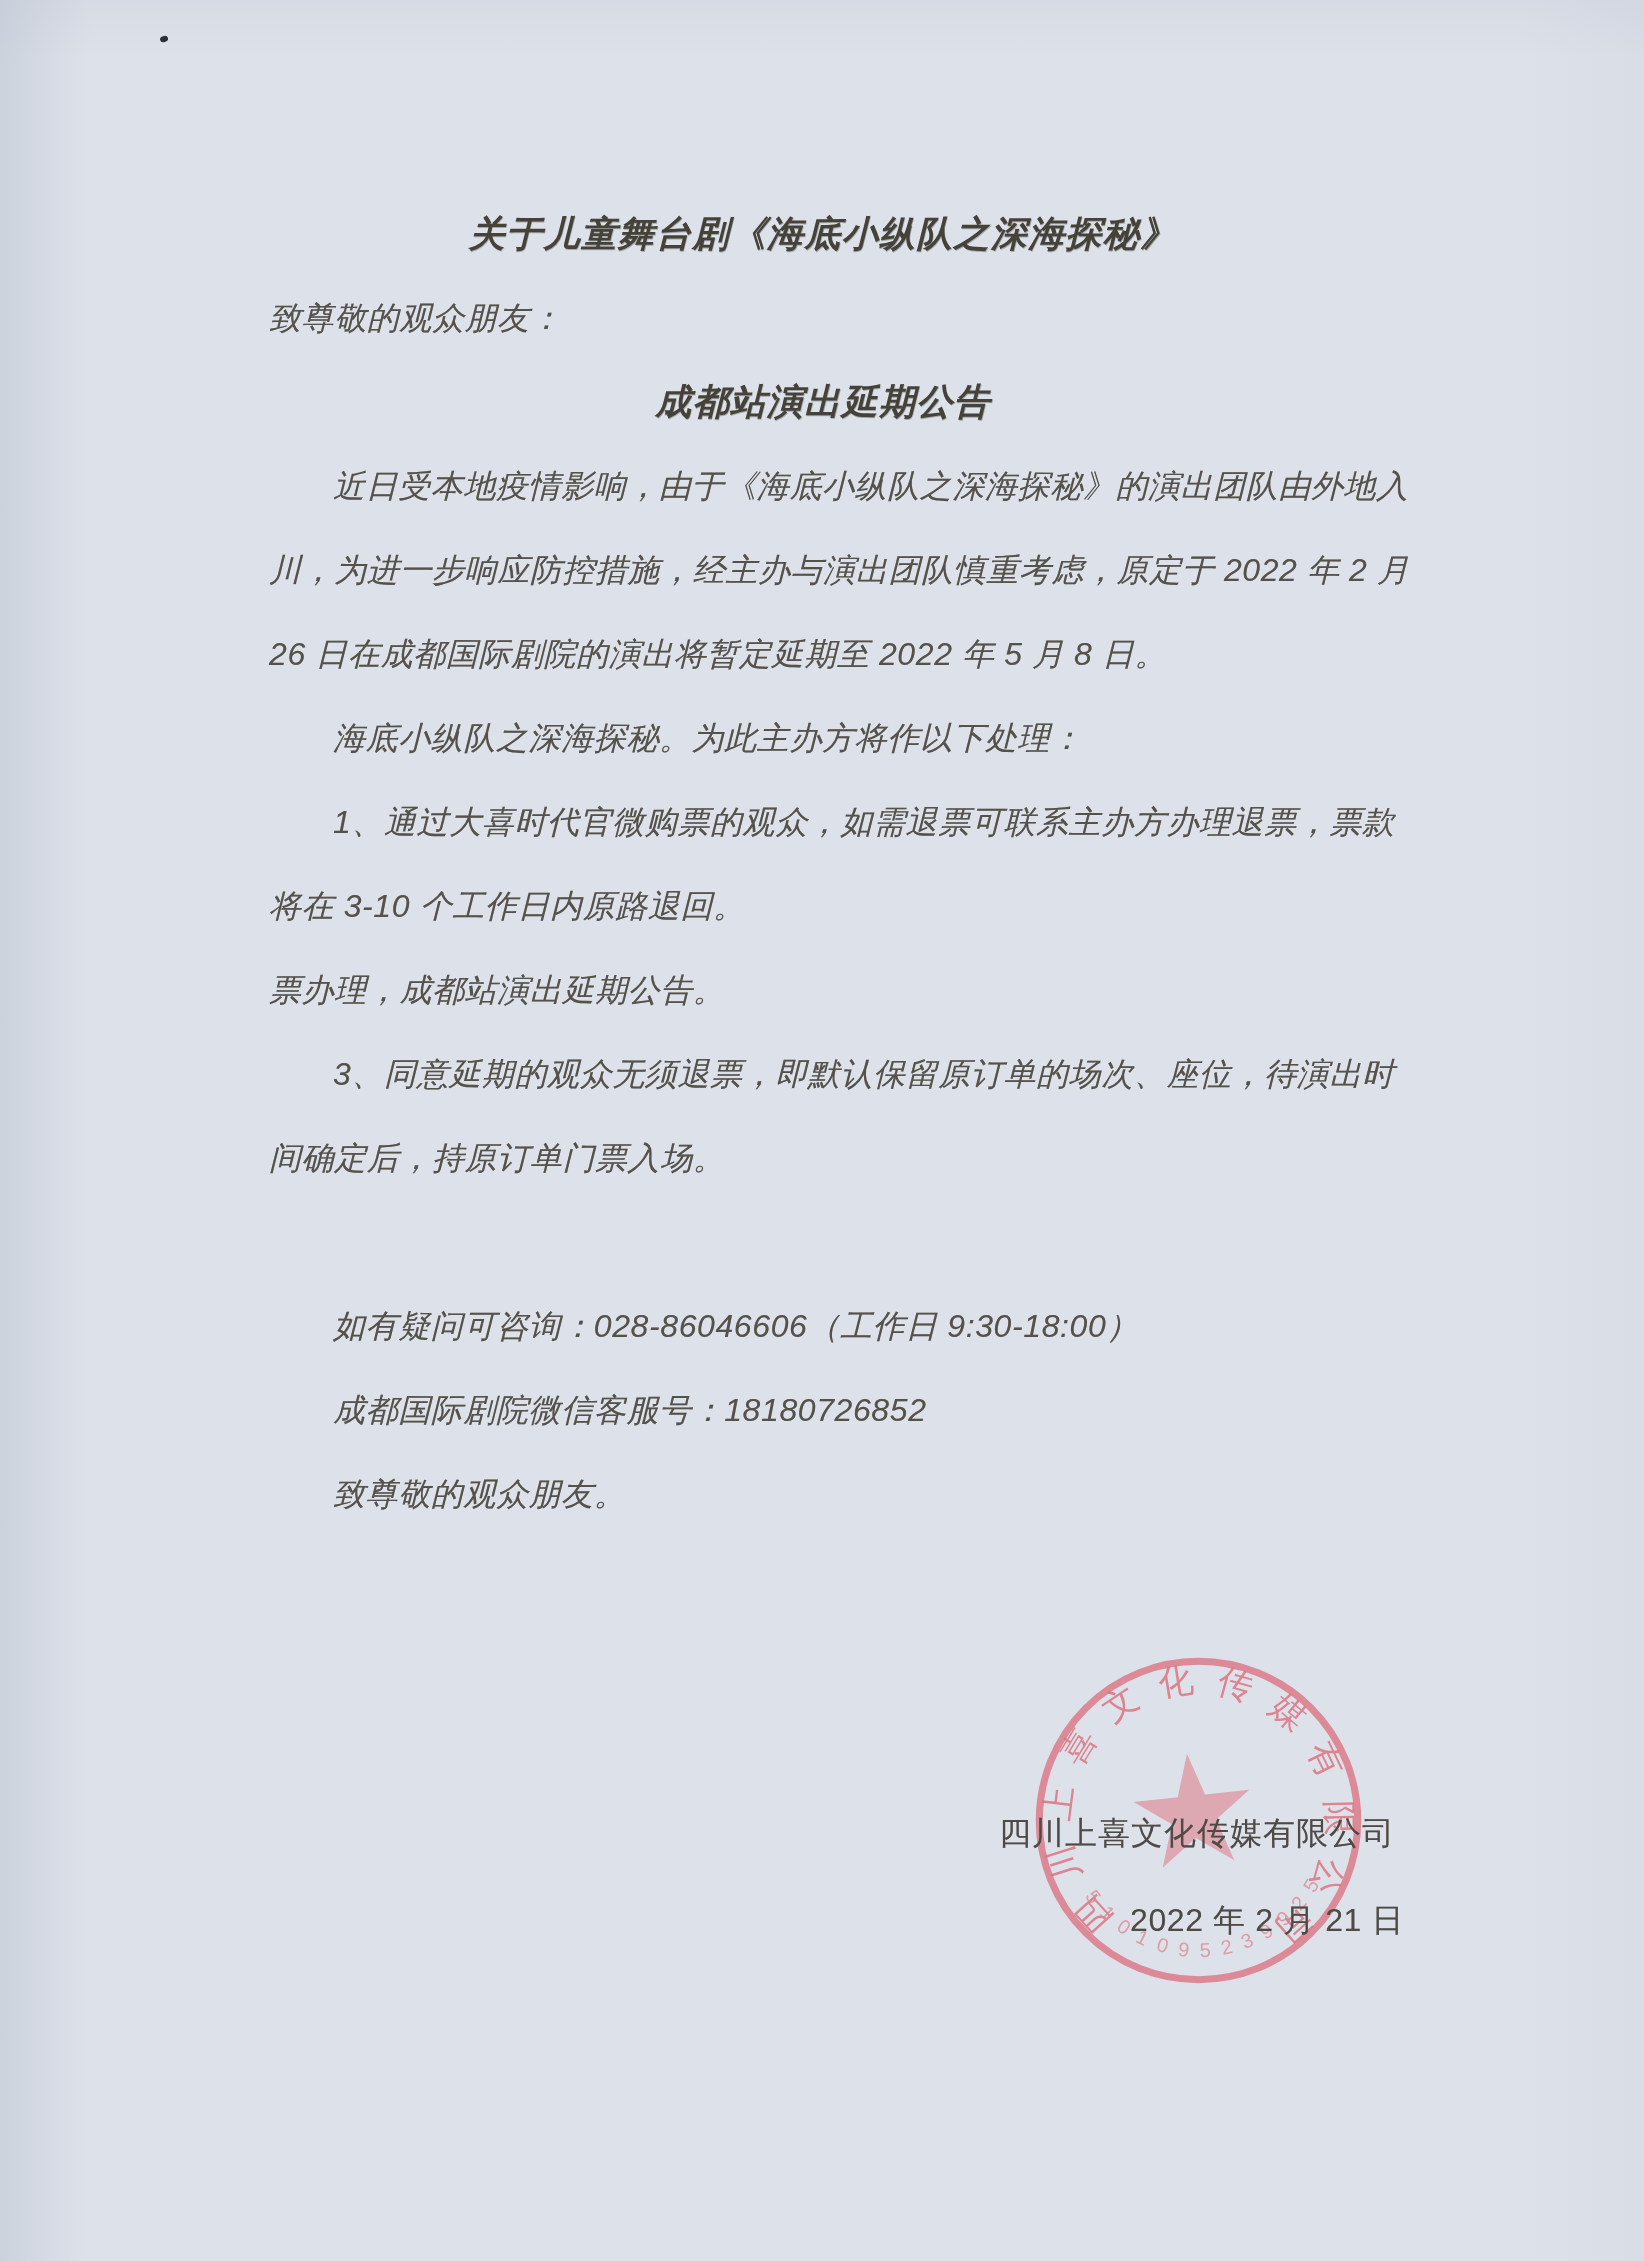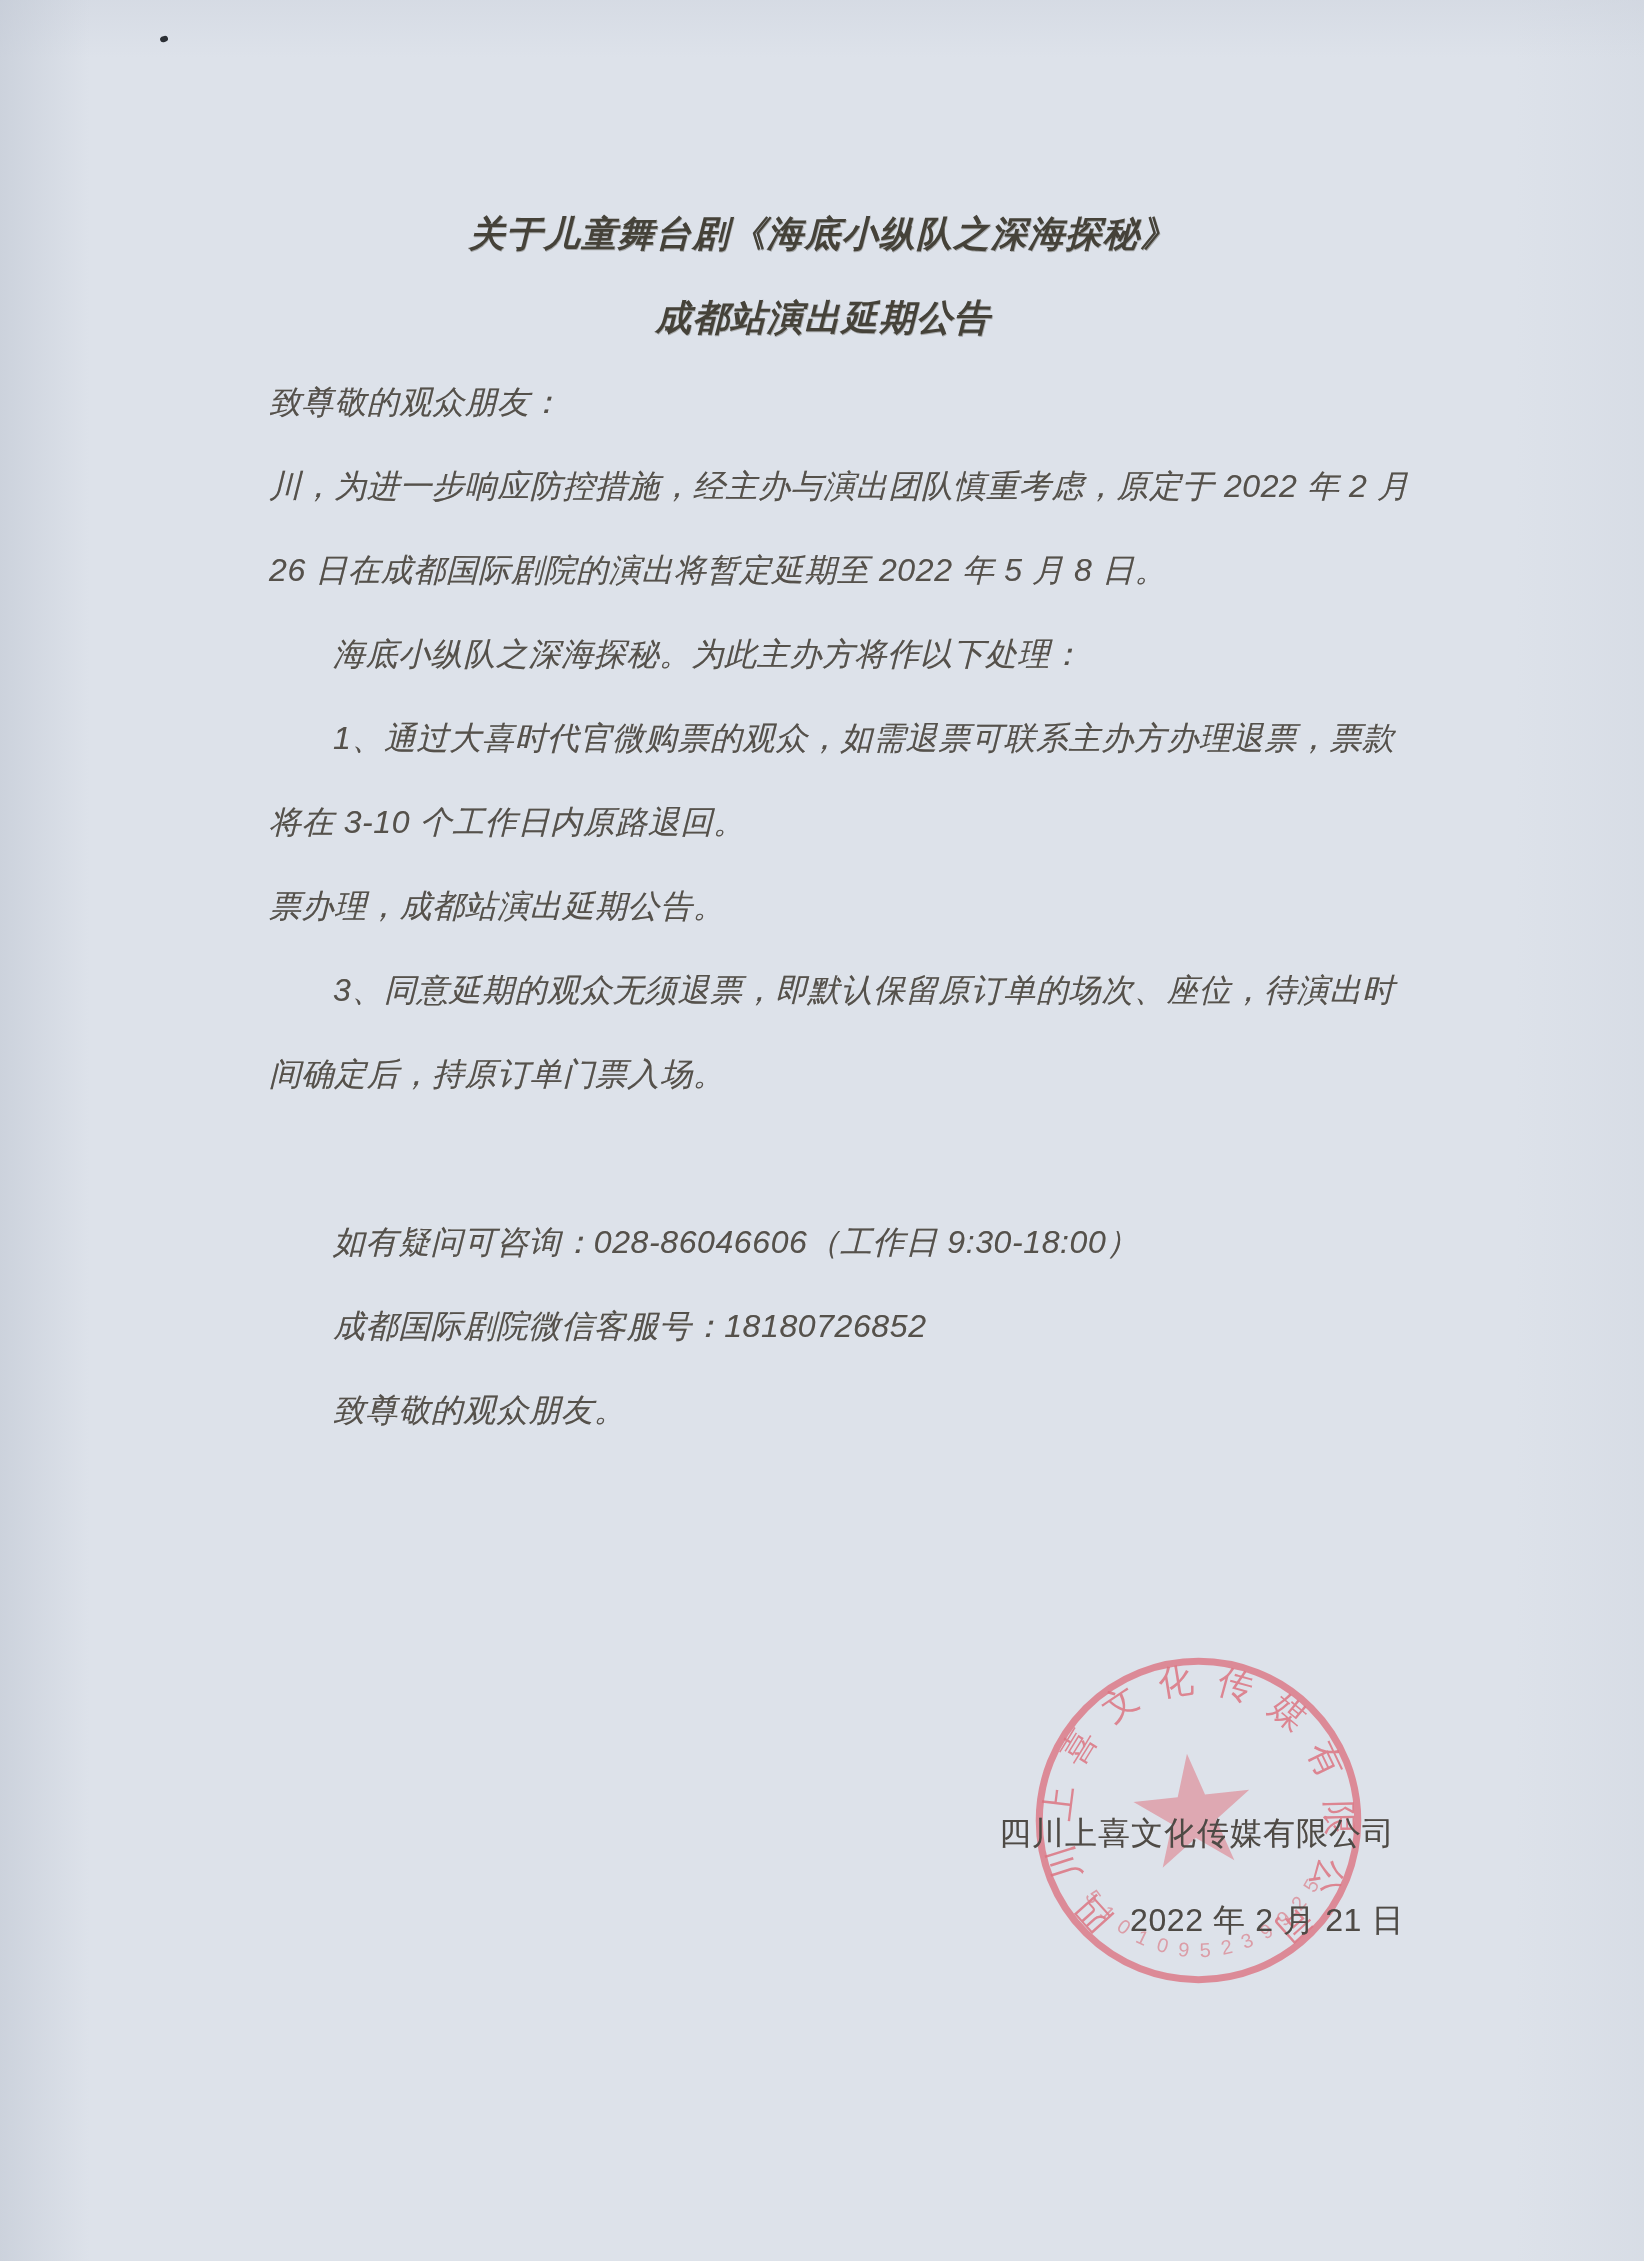--- a/index.html
+++ b/index.html
@@ -36,22 +36,23 @@
   #scan-dot{ position:absolute; left:160px; top:36px; width:8.4px; height:5.8px;
     background:#2b2f35; border-radius:50%; transform:rotate(-15deg); }
 </style>
 </head>
 <body>
 
 <div id="scan-dot"></div>
 
 <div class="doc">
   <div class="line title">关于儿童舞台剧《海底小纵队之深海探秘》</div>
+  <div class="line">致尊敬的观众朋友：</div>
   <div class="line title">成都站演出延期公告</div>
-  <div class="line">致尊敬的观众朋友：</div>
+  <div class="line indent">近日受本地疫情影响，由于《海底小纵队之深海探秘》的演出团队由外地入</div>
   <div class="line">川，为进一步响应防控措施，经主办与演出团队慎重考虑，原定于 2022 年 2 月</div>
   <div class="line">26 日在成都国际剧院的演出将暂定延期至 2022 年 5 月 8 日。</div>
   <div class="line indent">海底小纵队之深海探秘。为此主办方将作以下处理：</div>
   <div class="line indent">1、通过大喜时代官微购票的观众，如需退票可联系主办方办理退票，票款</div>
   <div class="line">将在 3-10 个工作日内原路退回。</div>
   <div class="line">票办理，成都站演出延期公告。</div>
   <div class="line indent">3、同意延期的观众无须退票，即默认保留原订单的场次、座位，待演出时</div>
   <div class="line">间确定后，持原订单门票入场。</div>
   <div class="line blank"></div>
   <div class="line indent">如有疑问可咨询：028-86046606（工作日 9:30-18:00）</div>

